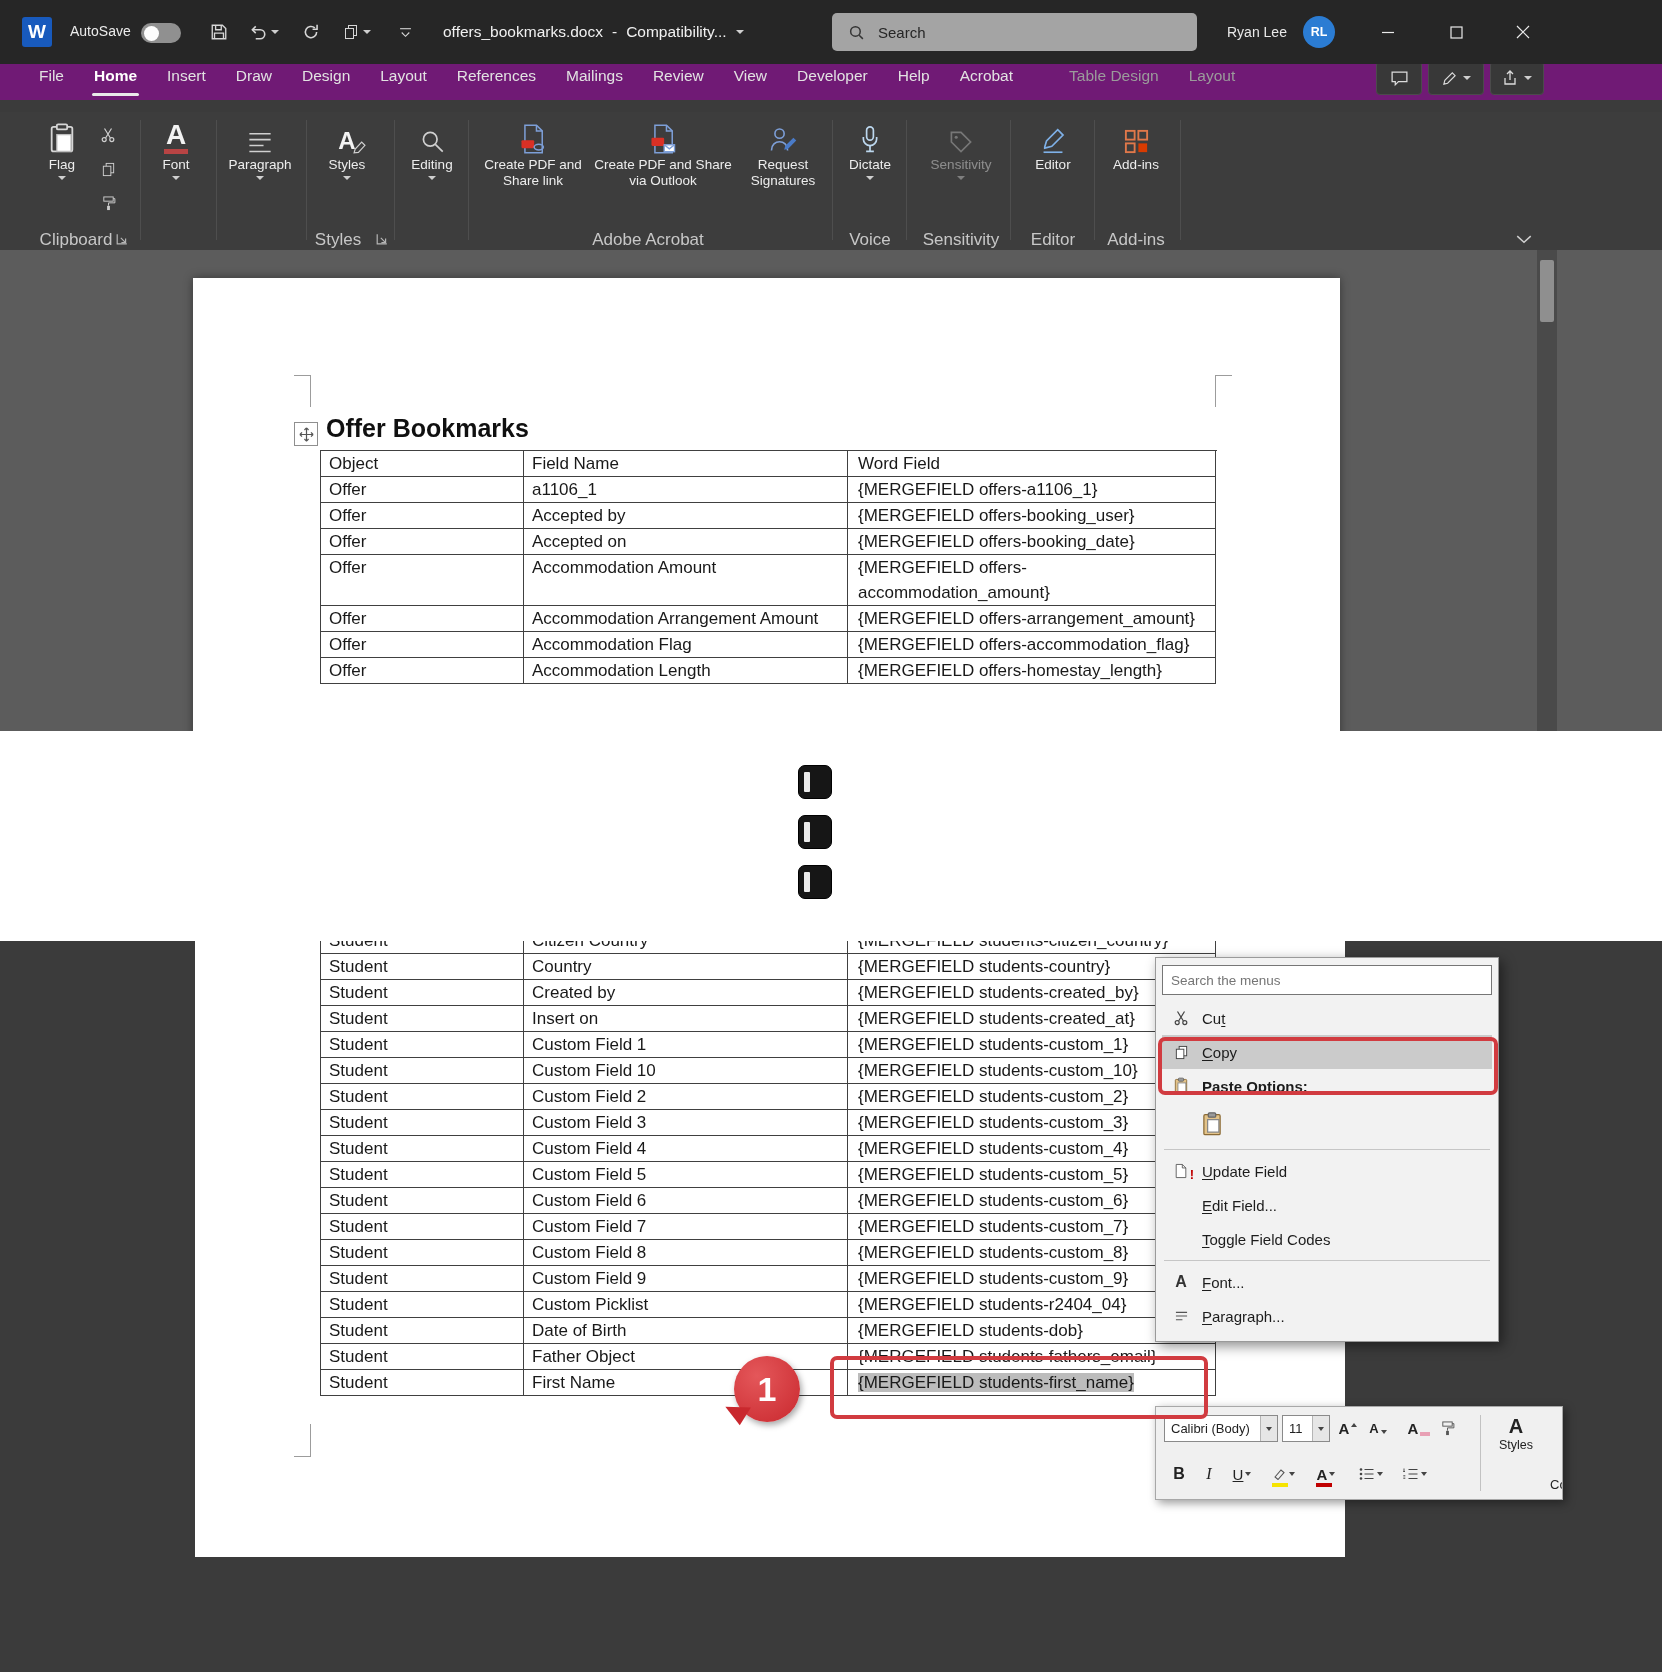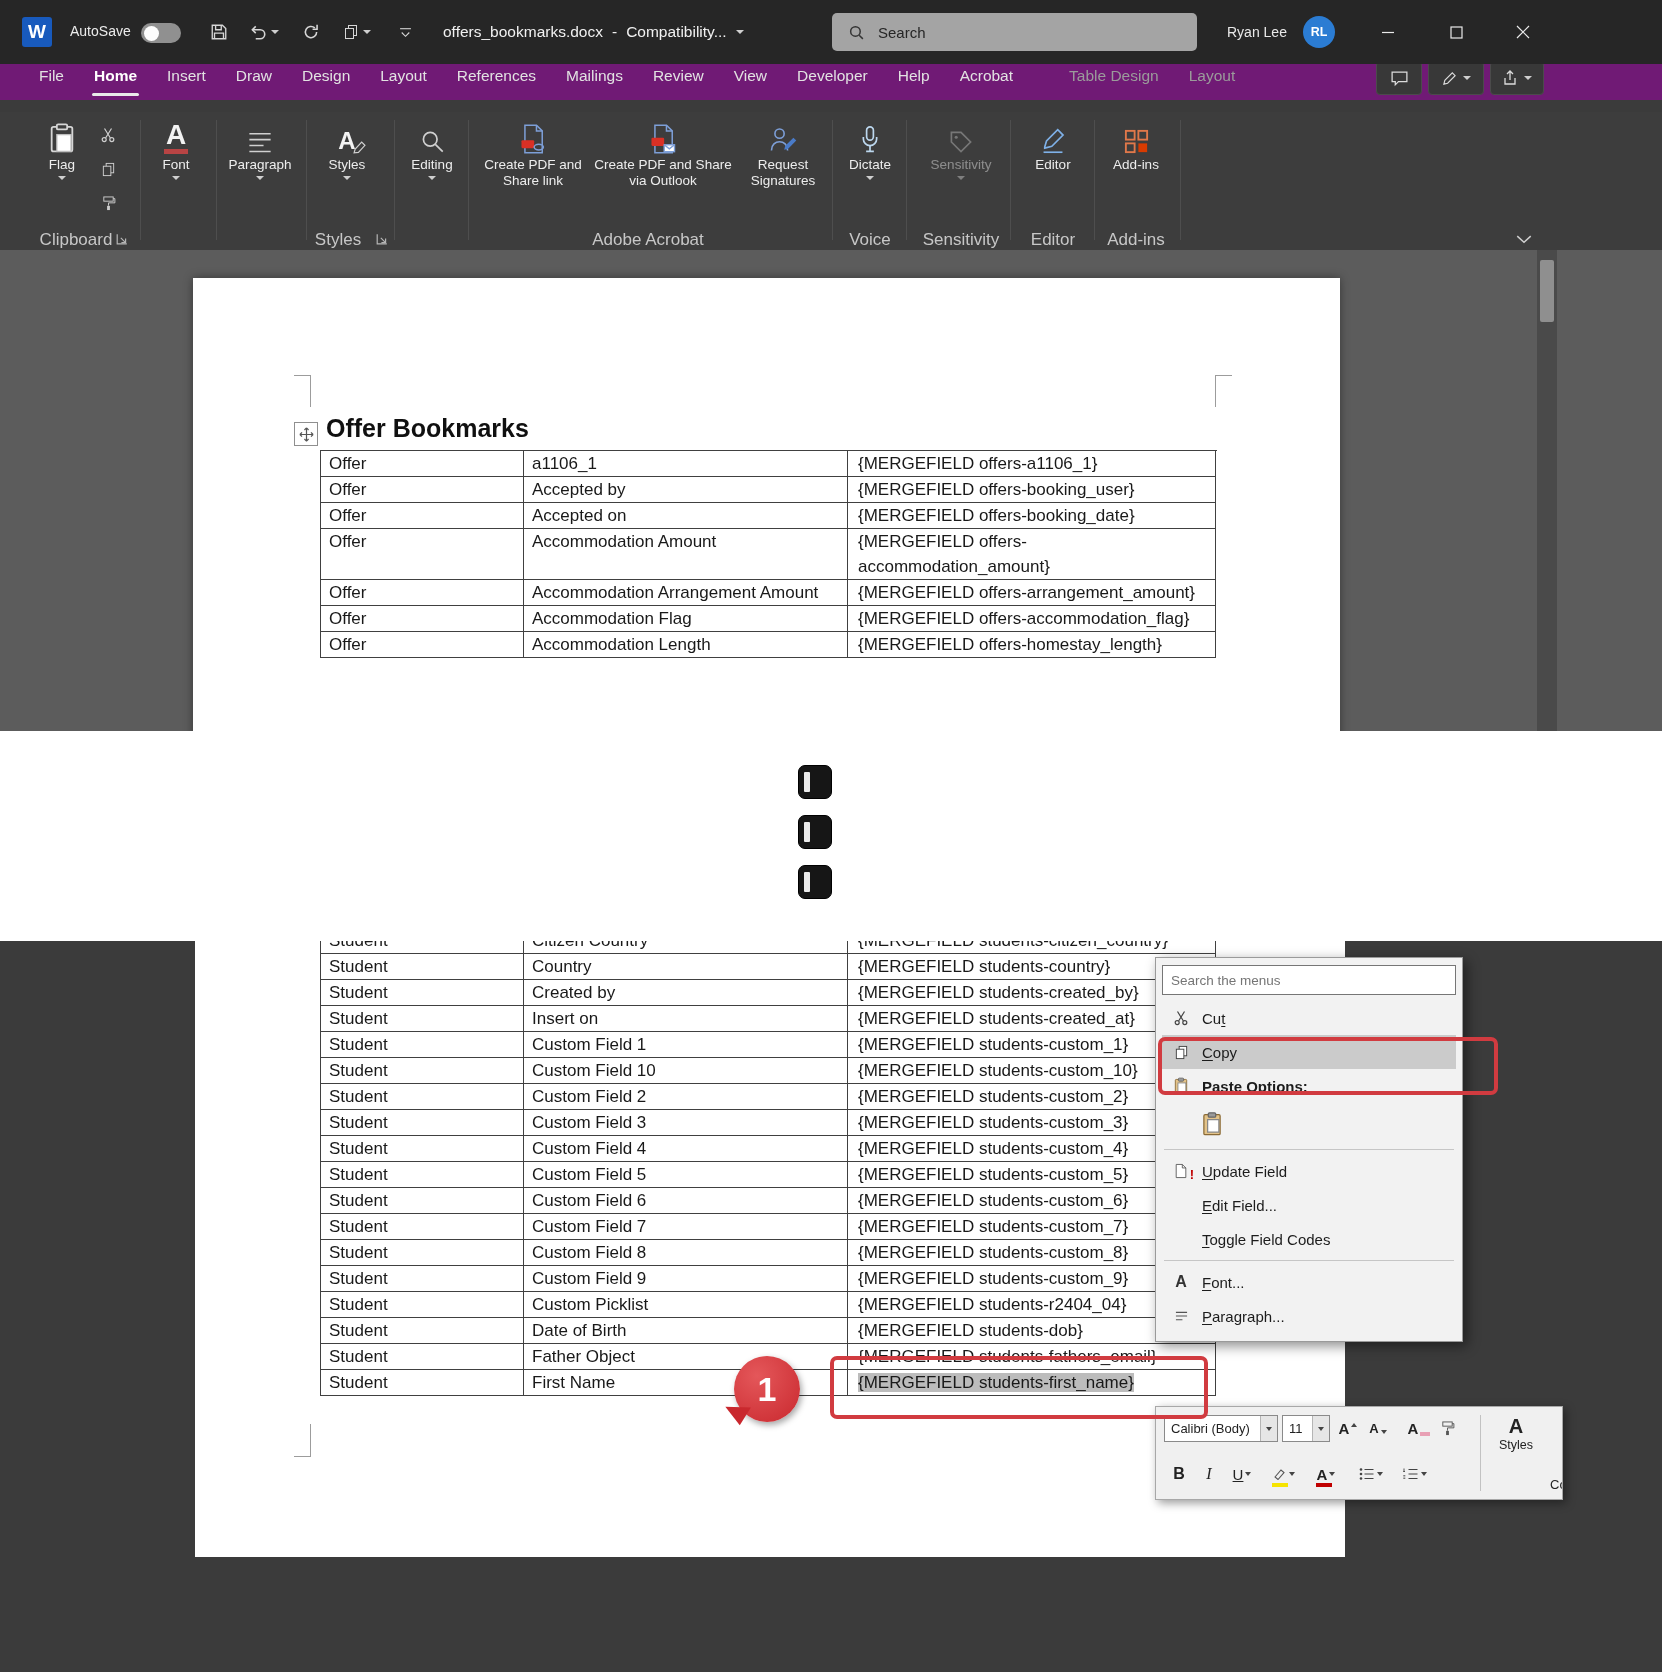--- a/index.html
+++ b/index.html
@@ -63,21 +63,21 @@
   
   .wtable{position:absolute;background:#fff;border-top:1px solid #404040;border-left:1px solid #404040;width:896px;}
   .trow{display:grid;grid-template-columns:203px 324px 368px;}
   .tcell{border-right:1px solid #404040;border-bottom:1px solid #404040;padding:0 8px;font-size:17px;
          line-height:25px;color:#191919;overflow:hidden;word-break:break-word;}
   .tcell.c1{padding:0 24px 0 8px;}
   .tcell.c2{padding:0 14px 0 10px;}
   .trow.clip .tcell{height:12px;display:flex;align-items:flex-end;}
   .sel{background:#bcbcbc;}
   
-  .cmenu{position:absolute;left:1155px;top:957px;width:308px;background:#f2f2f2;border:1px solid #9a9a9a;
+  .cmenu{position:absolute;left:1155px;top:957px;width:344px;background:#f2f2f2;border:1px solid #9a9a9a;
          box-shadow:4px 4px 12px rgba(0,0,0,.45);padding:7px 6px 8px 6px;box-sizing:border-box;z-index:40;}
   .msearch{width:100%;height:30px;box-sizing:border-box;border:1px solid #767676;background:#fff;font-size:13.5px;
            padding:0 8px;color:#333;font-family:inherit;outline:none;margin-bottom:6px;}
   .mitem{height:34px;display:flex;align-items:center;gap:8px;padding:0 6px;font-size:15px;color:#1c1c1c;}
   .mitem.hov{background:#cbcbcb;}
   .micon{width:26px;min-width:26px;display:flex;align-items:center;justify-content:center;position:relative;}
   .excl{position:absolute;right:0;bottom:-3px;color:#c00000;font-size:13px;font-weight:700;}
   .mi-A{font-weight:700;font-size:16px;color:#333;}
   .msep{height:1px;background:#c6c6c6;margin:4px 2px;}
   .mpaste{height:42px;display:flex;align-items:center;padding-left:32px;}
@@ -436,20 +436,25 @@
 
       <div class="movehandle">
         <svg viewBox="0 0 16 16" width="15" height="15">
             <path d="M8 1v14M1 8h14" stroke="#555" stroke-width="1.3"></path>
             <path d="M8 1L5.8 3.2M8 1l2.2 2.2M8 15l-2.2-2.2M8 15l2.2-2.2M1 8l2.2-2.2M1 8l2.2 2.2M15 8l-2.2-2.2M15 8l-2.2 2.2" stroke="#555" stroke-width="1.3" fill="none"></path>
           </svg>
       </div>
       <div class="docheading">Offer Bookmarks</div>
       <div class="wtable" style="left:127px;top:172px;">
           <div class="trow">
+            <div class="tcell c0">Object</div>
+            <div class="tcell c1">Field Name</div>
+            <div class="tcell c2">Word Field</div>
+          </div>
+          <div class="trow">
             <div class="tcell c0">Offer</div>
             <div class="tcell c1">a1106_1</div>
             <div class="tcell c2">{MERGEFIELD offers-a1106_1}</div>
           </div>
           <div class="trow">
             <div class="tcell c0">Offer</div>
             <div class="tcell c1">Accepted by</div>
             <div class="tcell c2">{MERGEFIELD offers-booking_user}</div>
           </div>
           <div class="trow">

